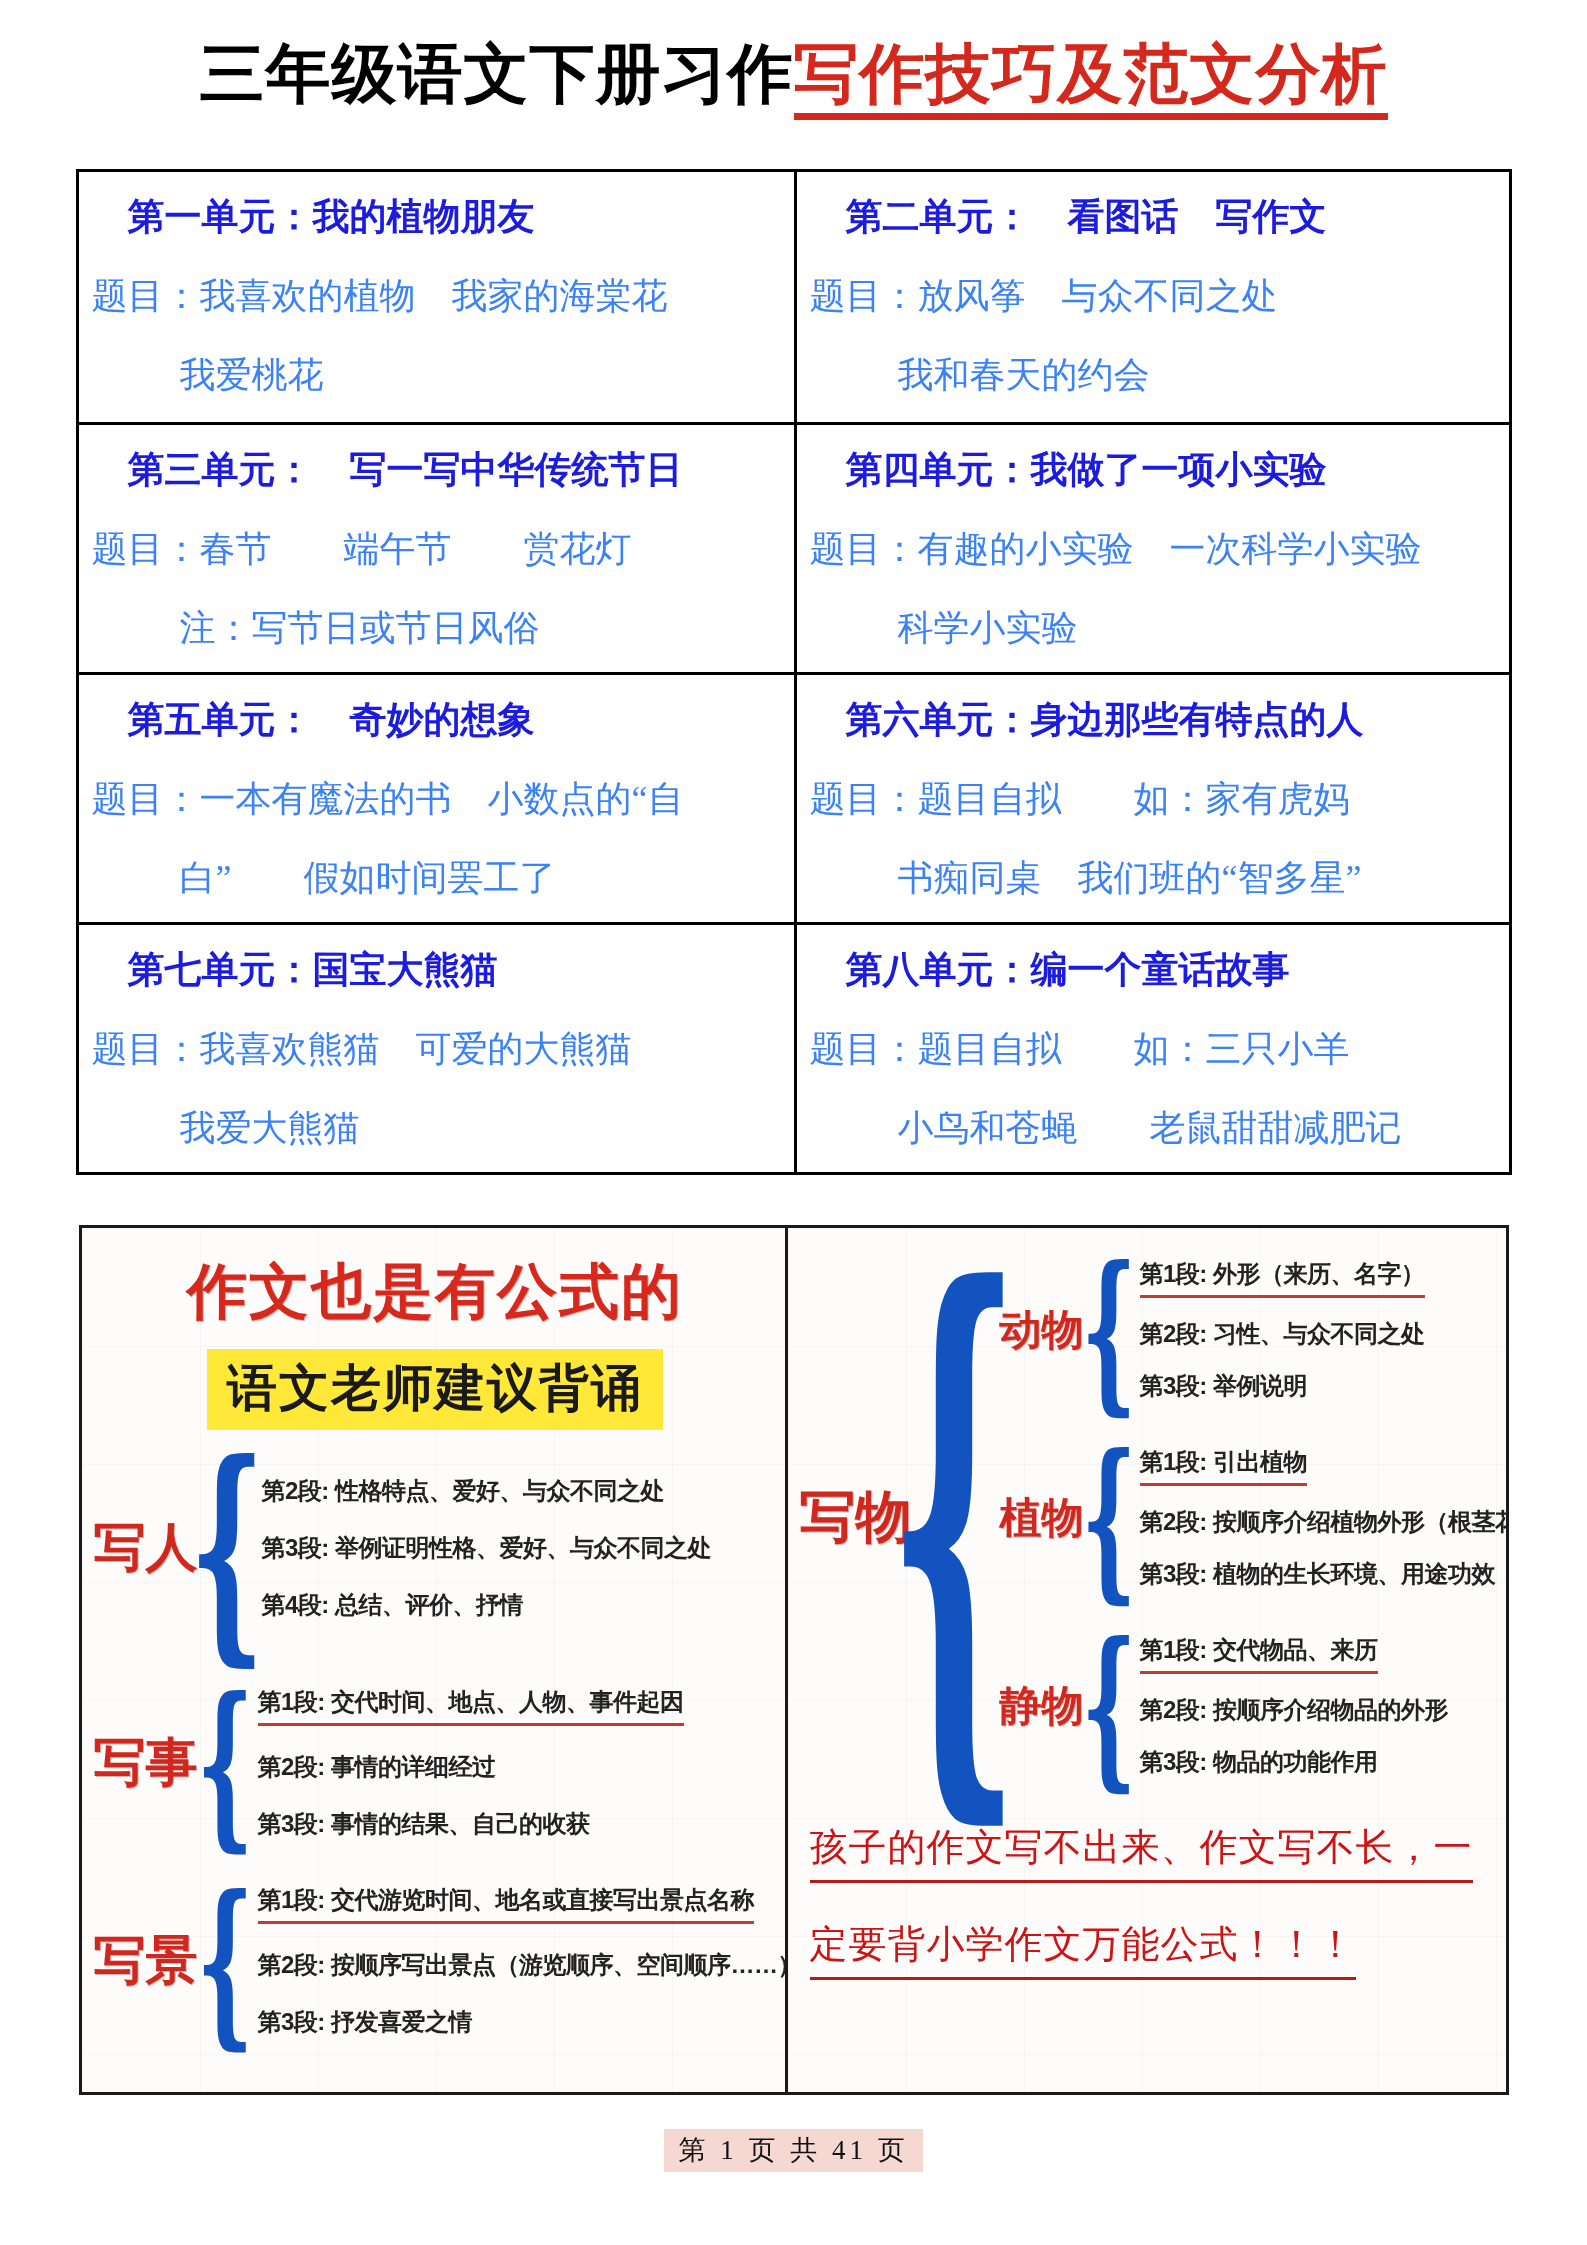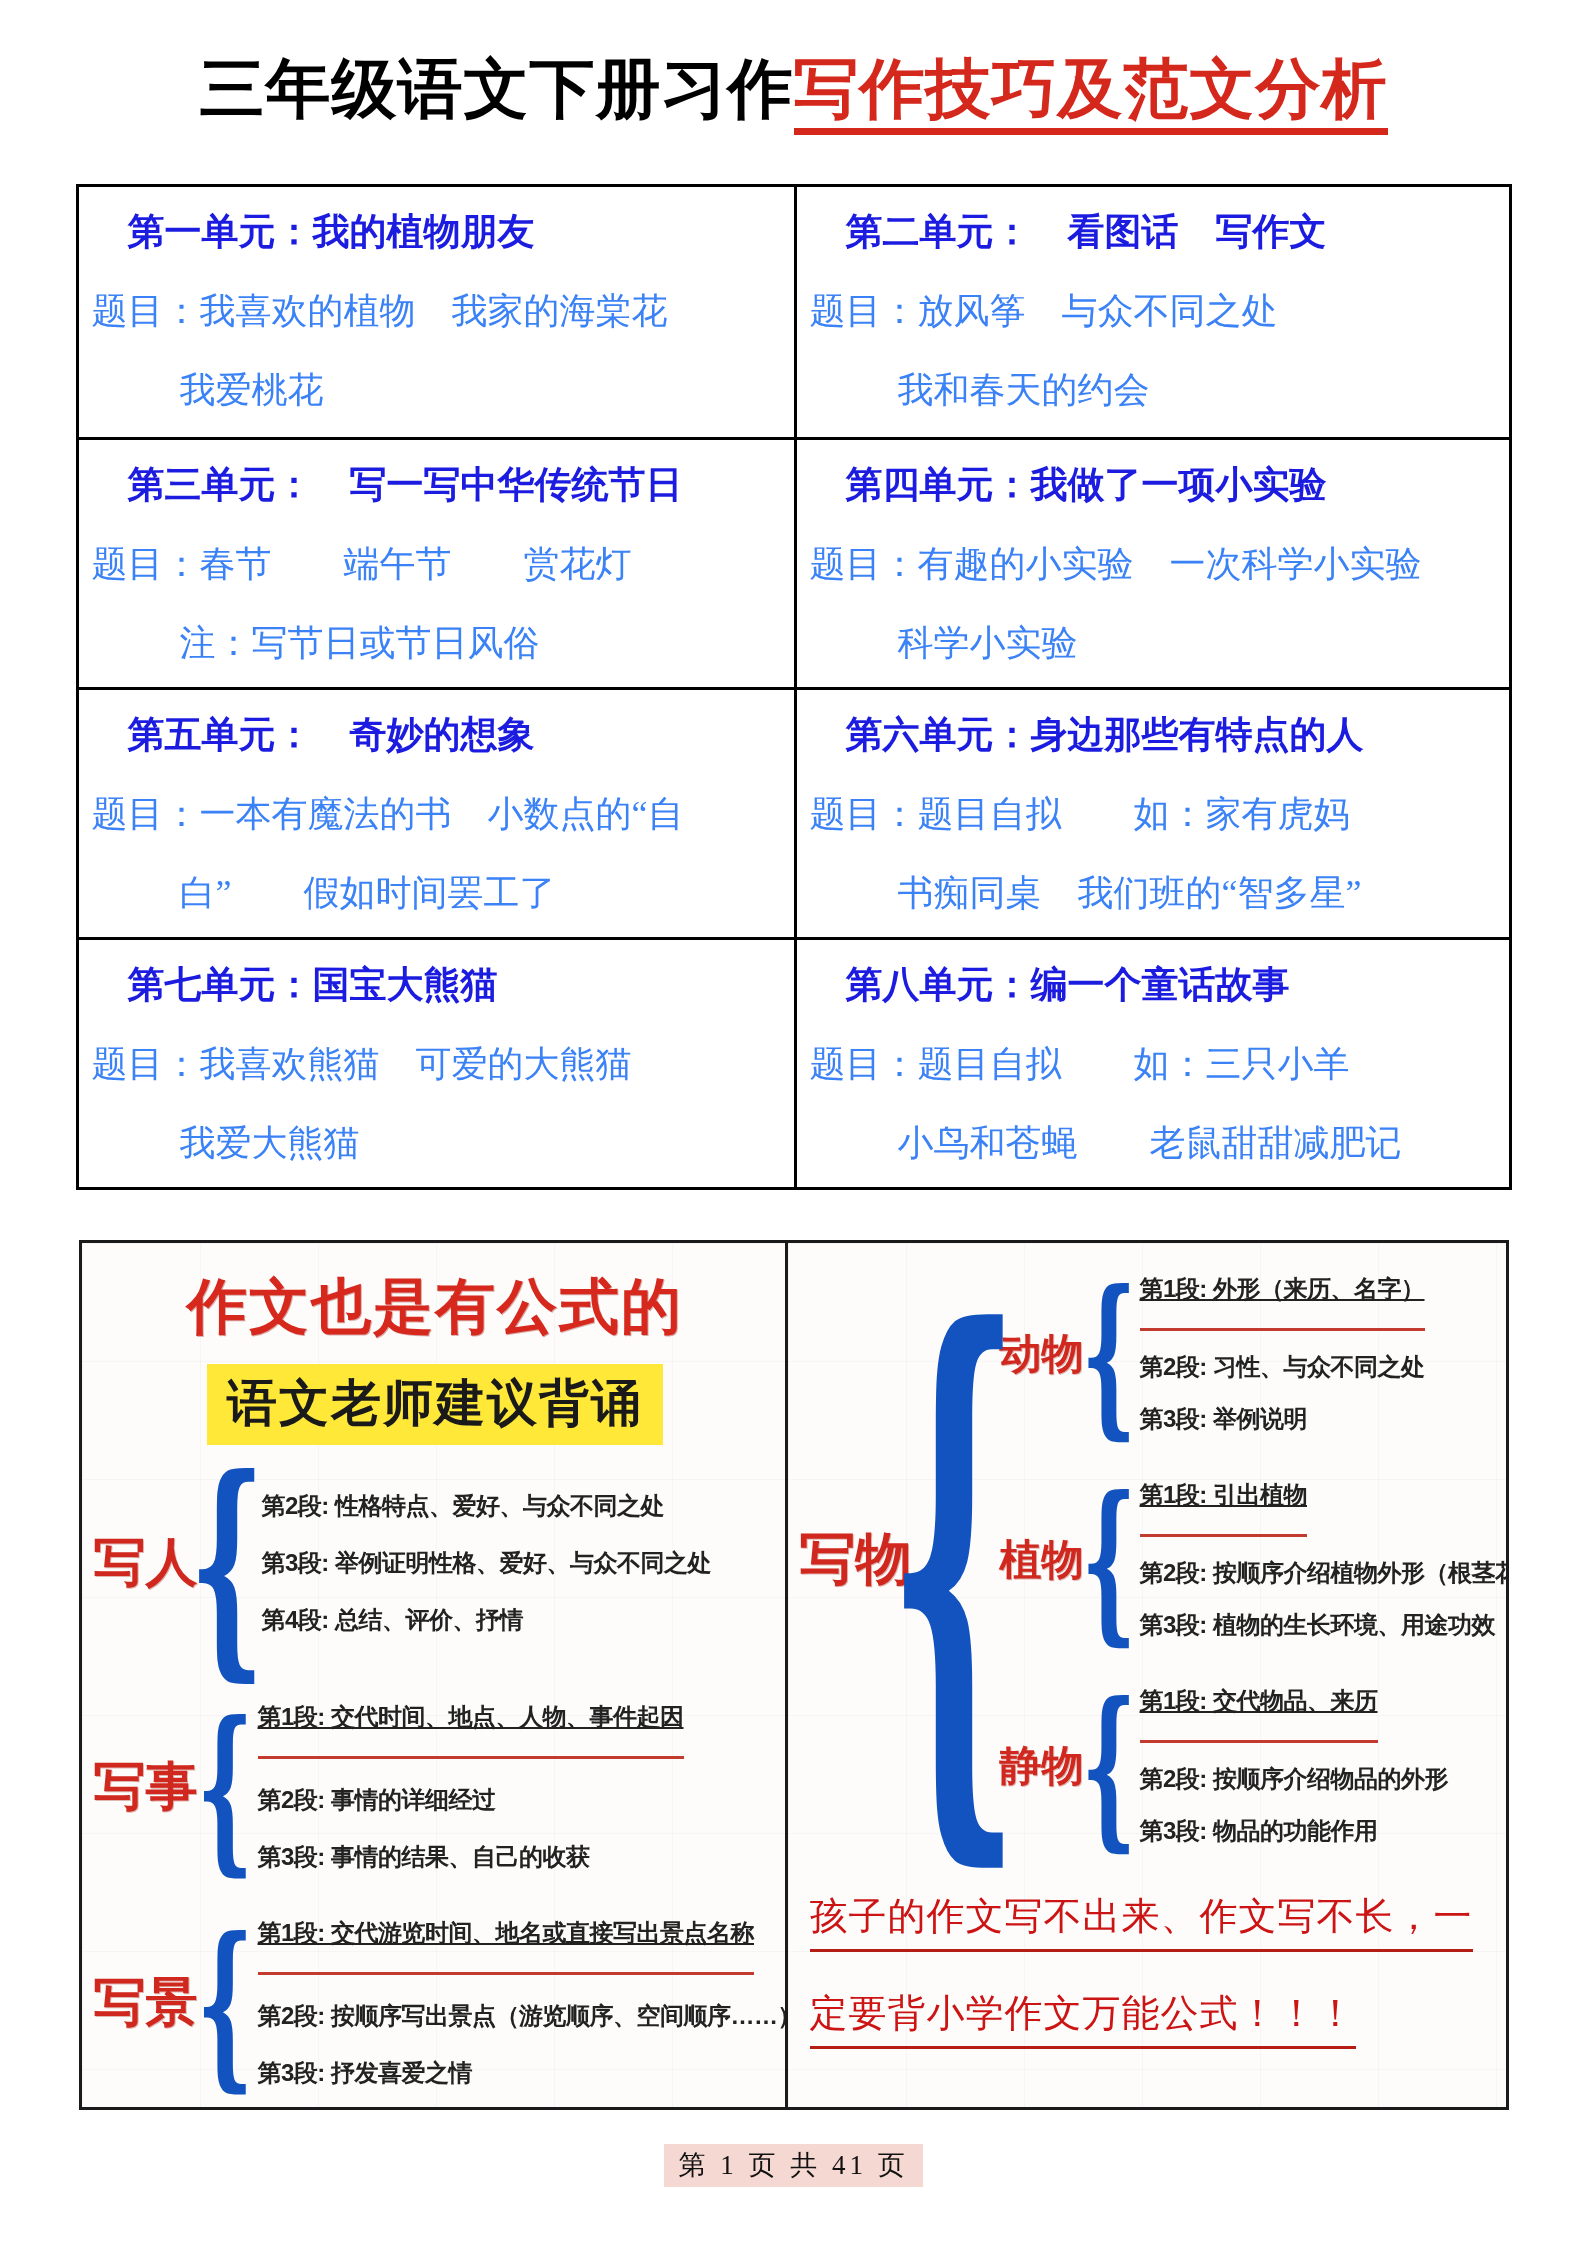--- a/index.html
+++ b/index.html
@@ -1,20 +1,20 @@
 <!DOCTYPE html>
 <html><head>
 <meta charset="utf-8">
 <style>
   html,body{margin:0;padding:0;background:#ffffff;}
   .page{position:relative;width:1587px;height:2245px;background:#fff;overflow:hidden;
         font-family:"Liberation Sans","DejaVu Sans",sans-serif;}
 
   
-  .page-title{margin-top:52px;text-align:center;white-space:nowrap;
+  .page-title{margin-top:37px;text-align:center;white-space:nowrap;
               font-weight:900;font-size:65px;letter-spacing:1px;line-height:1.15;}
   .t-black{color:#000;}
   .t-red{color:#d5281c;border-bottom:7px solid #d5281c;padding-bottom:3px;}
 
   
   .units-table{width:1430px;margin:57px auto 0 auto;border:3px solid #000;
                display:grid;grid-template-columns:1fr 1fr;background:#fff;}
   .ucell{height:250px;box-sizing:border-box;padding:20px 10px 0 13px;overflow:hidden;}
   .ucell.bl{border-left:3px solid #000;}
   .ucell.bt{border-top:3px solid #000;}
@@ -49,21 +49,21 @@
           text-shadow:1px 1px 0 rgba(150,20,10,.3);}
   .brace{font-family:"DejaVu Serif","Liberation Serif",serif;color:#1353c0;font-weight:bold;
          line-height:.8;flex:0 0 auto;display:flex;align-items:center;justify-content:center;}
   .b4{font-size:235px;width:58px;transform:scaleX(.5);}
   .b3{font-size:178px;width:54px;transform:scaleX(.5);}
   .bBig{font-size:600px;width:84px;transform:scaleX(.35);}
   .bSub{font-size:172px;width:50px;transform:scaleX(.5);}
   .gitems{display:flex;flex-direction:column;align-items:flex-start;gap:25px;margin-left:6px;}
   .gitem{font-family:"Liberation Sans","DejaVu Sans",sans-serif;font-weight:700;
          font-size:24px;color:#222;letter-spacing:-.5px;white-space:nowrap;}
-  .gitem.u{border-bottom:3px solid #c23b2e;padding-bottom:23px;text-decoration:underline;}
+  .gitem.u{border-bottom:3px solid #c23b2e;padding-bottom:5px;}
 
   .wuwrap{display:flex;align-items:center;}
   .glabel.big{font-size:56px;}
   .subcol{display:flex;flex-direction:column;gap:44px;margin-left:4px;}
   .subgroup .glabel{font-size:42px;}
   .subgroup .gitems{gap:20px;}
 
   .note{margin-top:44px;padding-left:10px;}
   .noteline{margin-bottom:46px;white-space:nowrap;}
   .noteline span{font-family:"Liberation Serif","DejaVu Serif",serif;font-size:38px;

